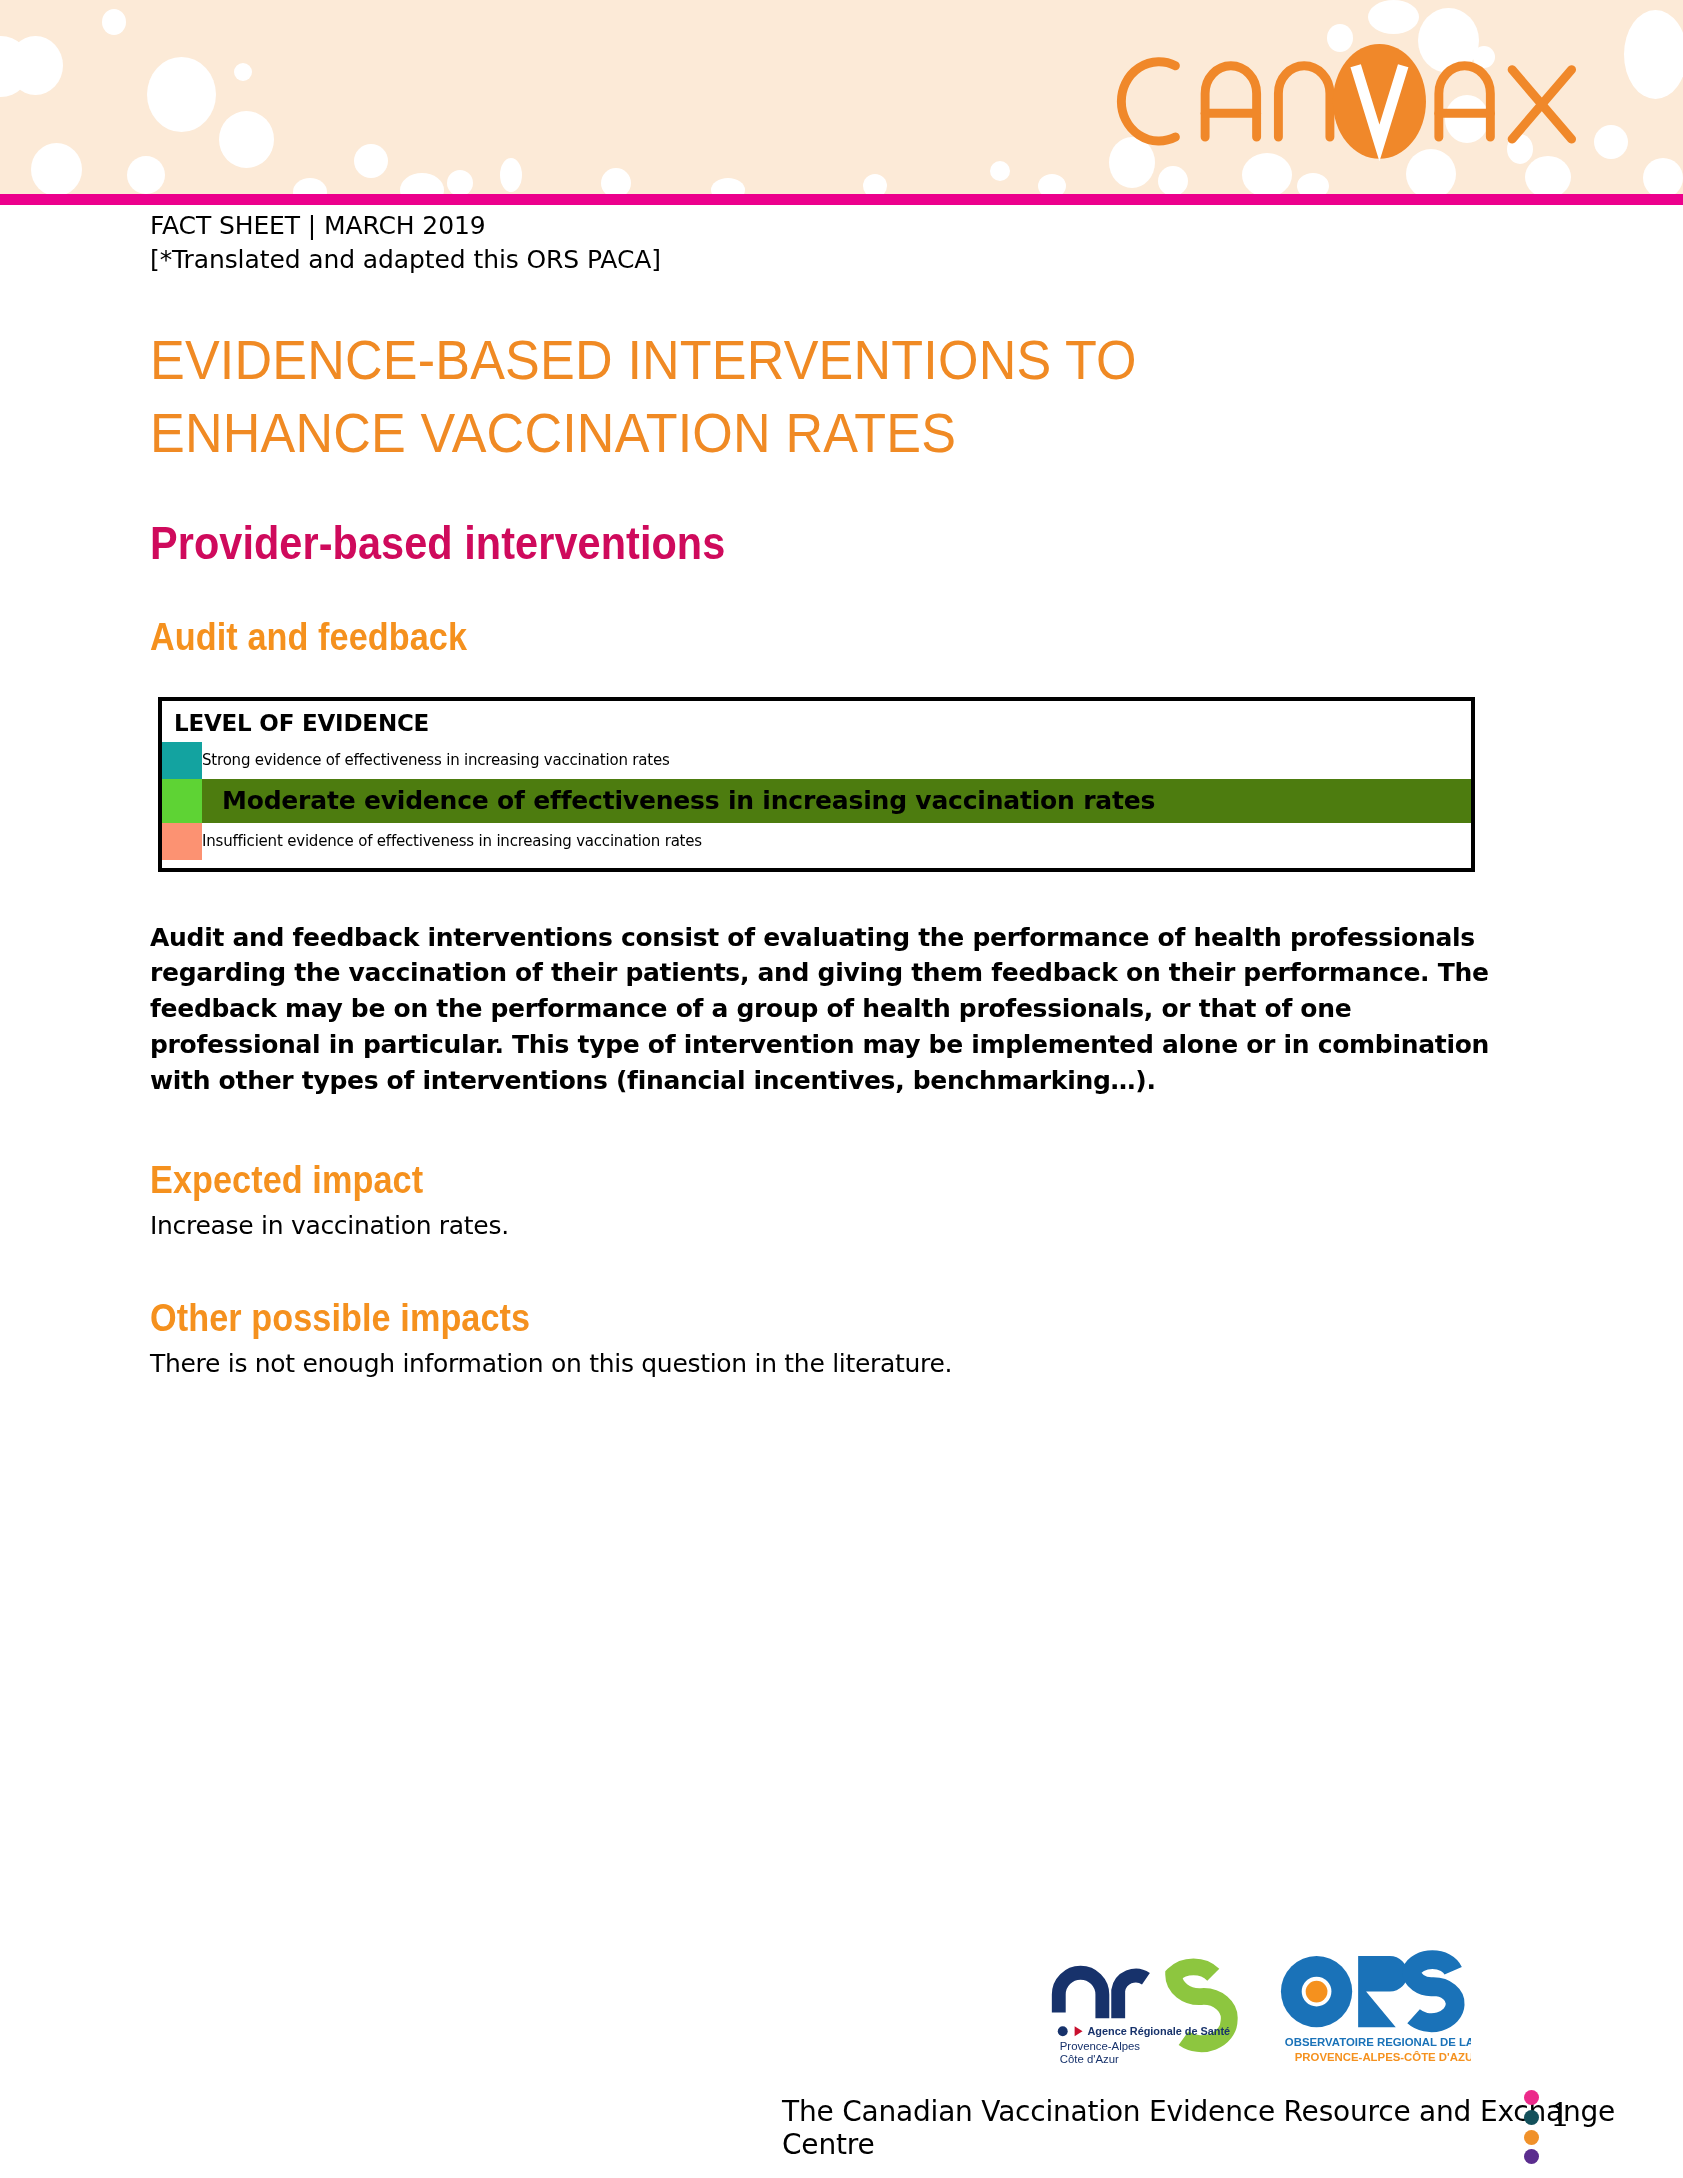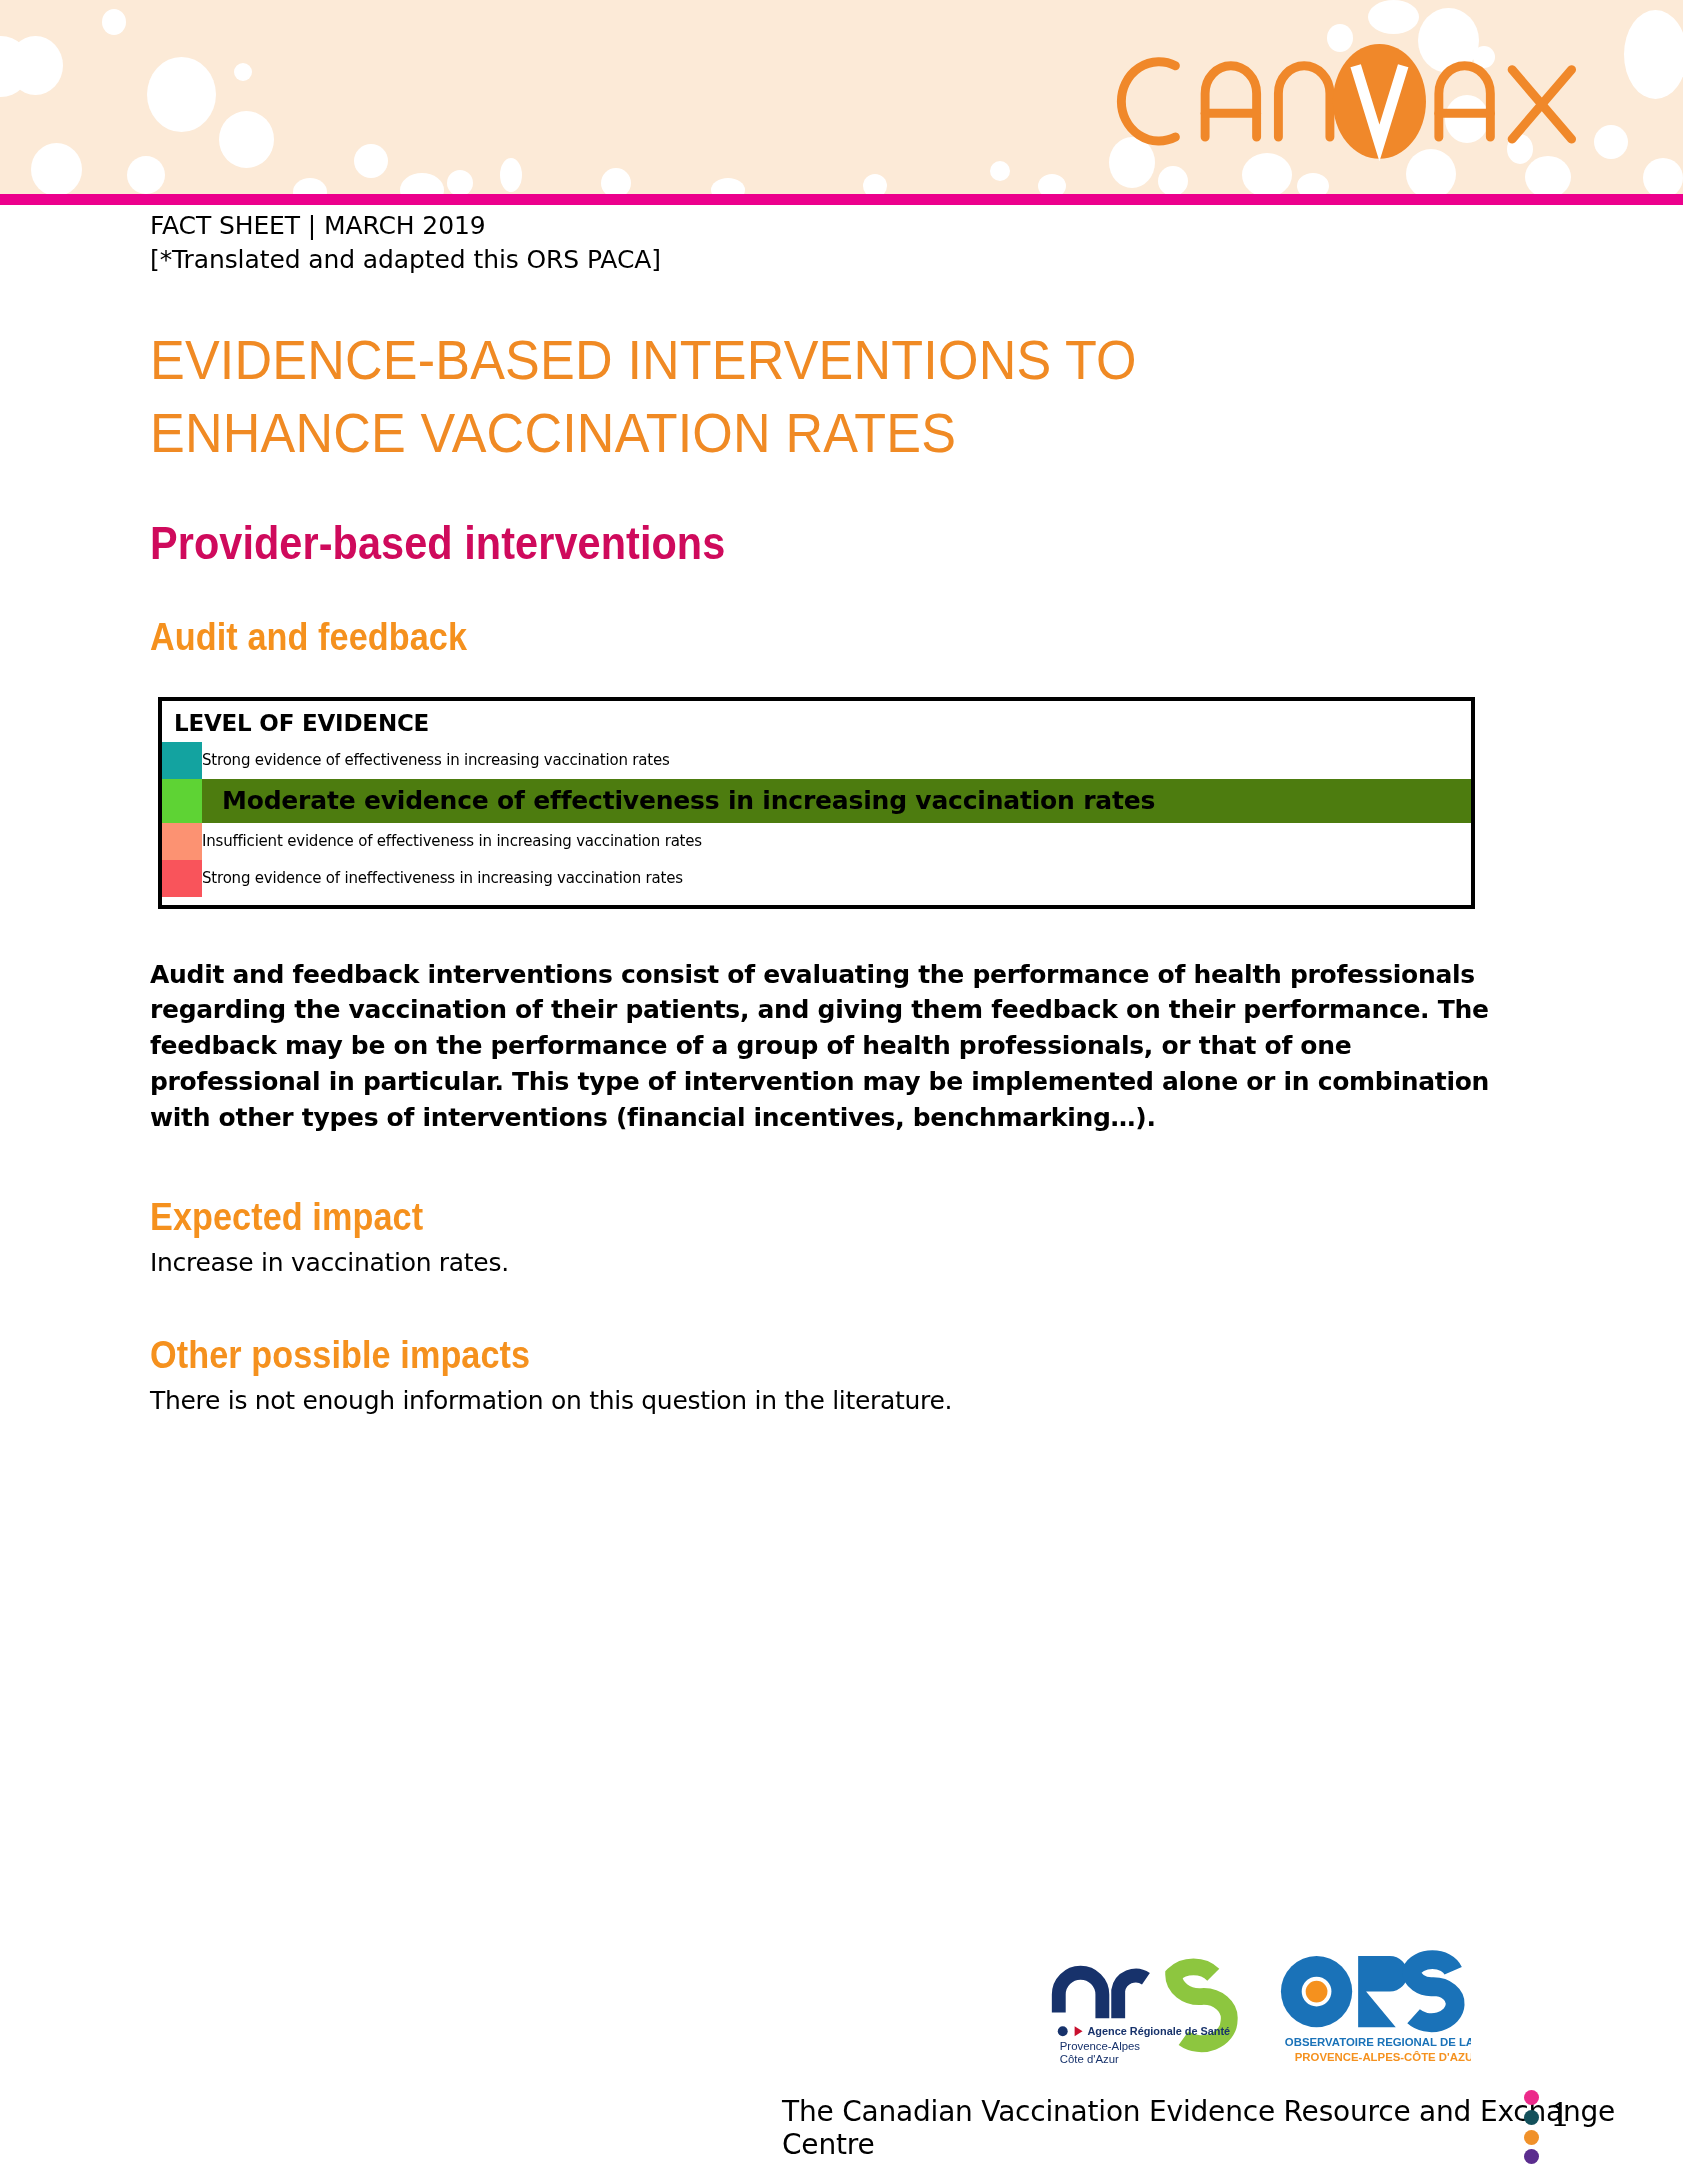--- a/index.html
+++ b/index.html
@@ -319,24 +319,20 @@
       <div class="ev-row highlight">
         <div class="ev-swatch" style="background:#5ed334;"></div>
         <div class="ev-label">Moderate evidence of effectiveness in increasing vaccination rates</div>
       </div>
 
       <div class="ev-row">
         <div class="ev-swatch" style="background:#fc9272;"></div>
         <div class="ev-label">Insufficient evidence of effectiveness in increasing vaccination rates</div>
       </div>
 
-      <div class="ev-row">
-        <div class="ev-swatch" style="background:#f9545b;"></div>
-        <div class="ev-label">Strong evidence of ineffectiveness in increasing vaccination rates</div>
-      </div>
 
       <div class="ev-spacer"></div>
     </div>
 
     <div class="body-para">Audit and feedback interventions consist of evaluating the performance of health professionals regarding the vaccination of their patients, and giving them feedback on their performance. The feedback may be on the performance of a group of health professionals, or that of one professional in particular. This type of intervention may be implemented alone or in combination with other types of interventions (financial incentives, benchmarking…).</div>
 
     <div class="impact-heading mt-expected">Expected impact</div>
     <div class="impact-body">Increase in vaccination rates.</div>
 
     <div class="impact-heading mt-other">Other possible impacts</div>

